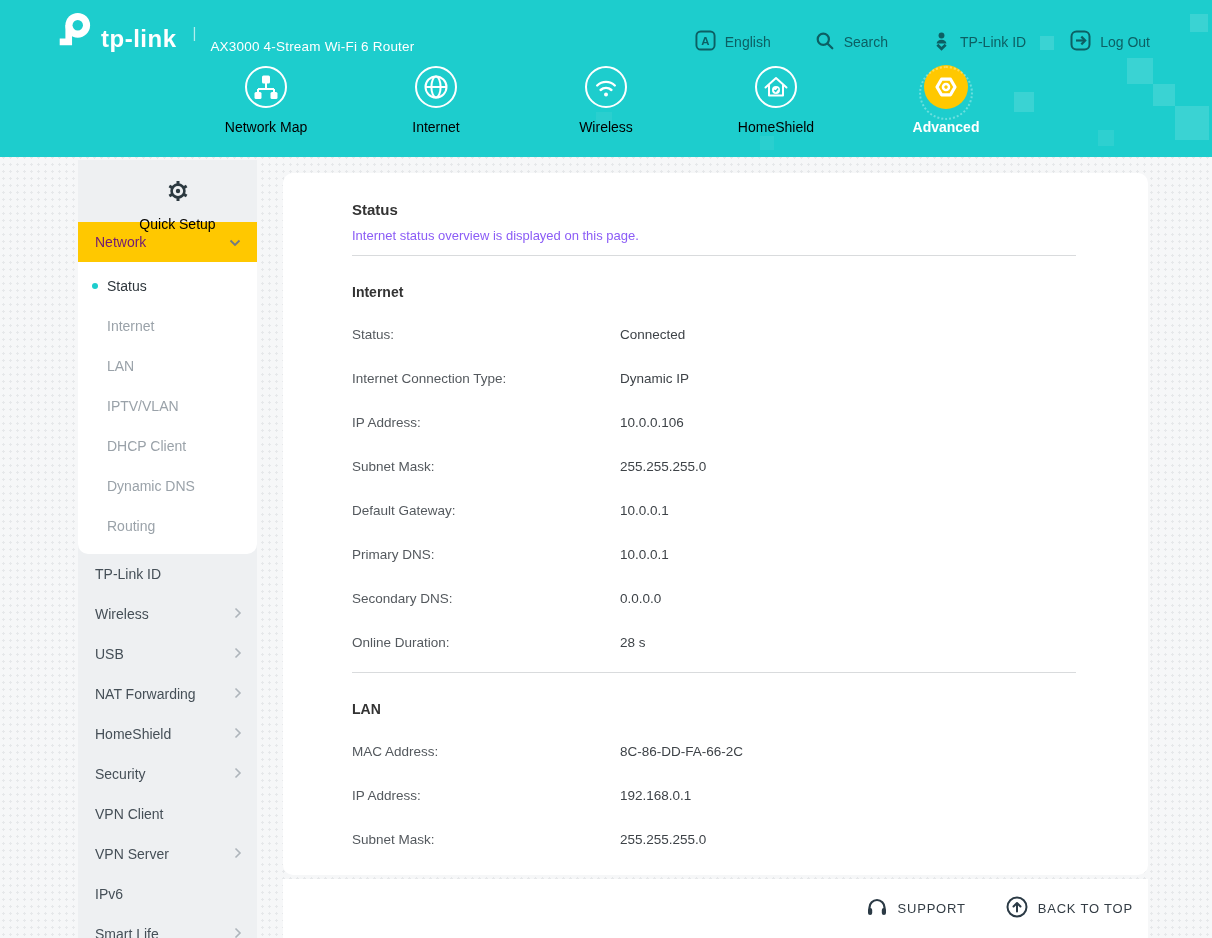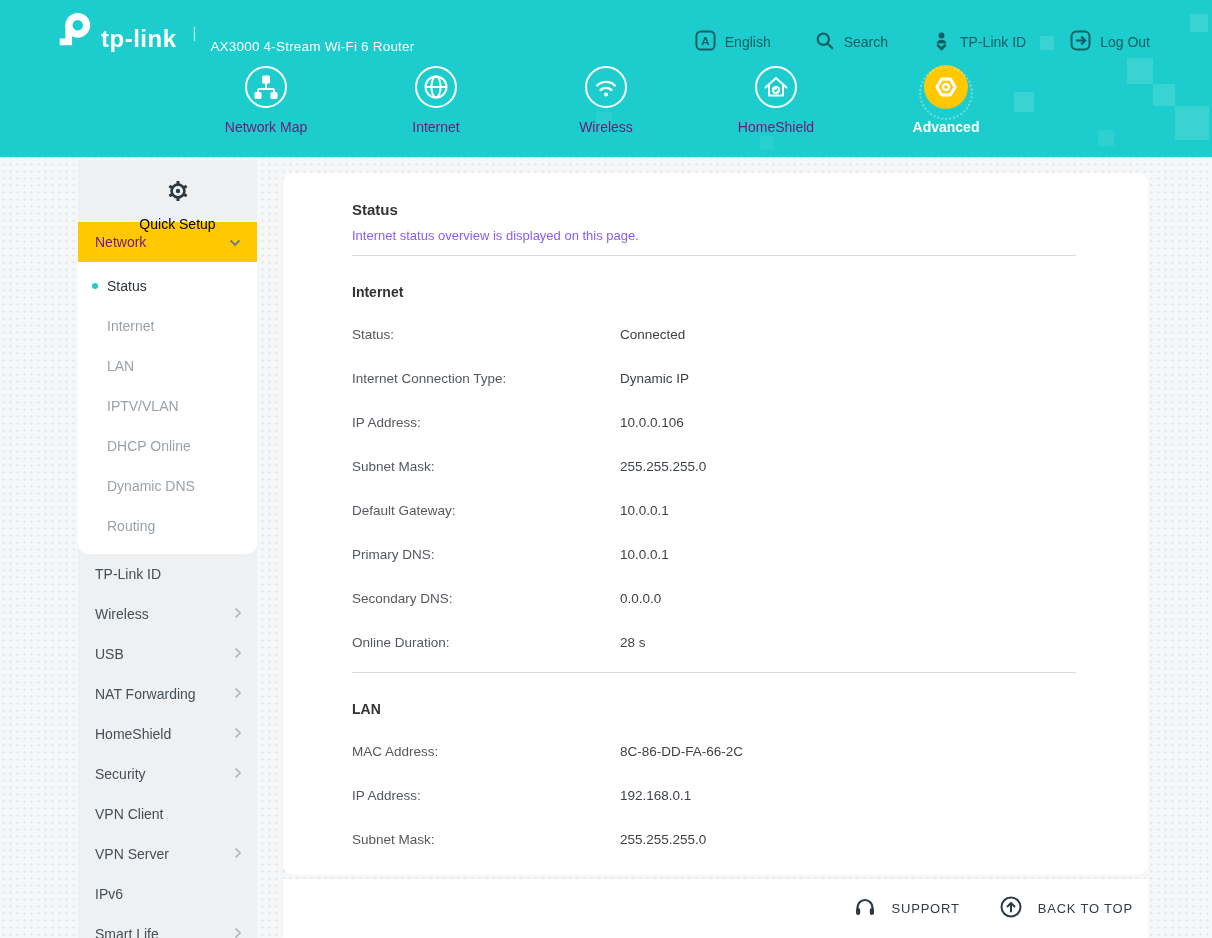--- a/index.html
+++ b/index.html
@@ -18,21 +18,21 @@
   .brand { display:flex; align-items:flex-end; gap:7px; cursor:pointer; }
   .brand-word { color:#fff; font-size:24px; font-weight:bold; letter-spacing:0.5px; line-height:1; padding-bottom:3px; }
   .brand-sep { color:rgba(255,255,255,0.65); font-size:15px; margin:0 14px 0 16px; align-self:center; }
   .model-name { color:#fff; font-size:13.5px; letter-spacing:0.2px; }
   .top-links { margin-left:auto; display:flex; align-items:center; gap:44px; }
   .top-link { display:flex; align-items:center; gap:9px; color:#0c5f63; font-size:14px; cursor:pointer; }
   
   .topbar-nav { position:relative; display:flex; justify-content:center; margin-top:10px; z-index:3; }
   .nav-item { width:170px; display:flex; flex-direction:column; align-items:center; cursor:pointer; }
   .nav-icon-wrap { position:relative; width:46px; height:46px; display:flex; align-items:center; justify-content:center; }
-  .nav-label { margin-top:9px; font-size:14px; color:#701a75; }
+  .nav-label { margin-top:9px; font-size:14px; color:#000000; }
   .nav-item.active .nav-label { font-weight:bold; color:#fff; }
   .halo { position:absolute; left:-4px; top:2px; width:54px; height:54px; border-radius:50%; border:2px dotted rgba(255,255,255,0.35); }
   
   .sidebar { position:absolute; left:78px; top:160px; width:179px; height:778px; background:#eef0f2; z-index:1; }
   .quick-setup { height:62px; padding:20px 0 0 20px; display:flex; align-items:center; gap:11px; font-size:14px; color:#000000; cursor:pointer;flex-direction:column; }
   .network-head { height:40px; background:#ffc800; display:flex; align-items:center; justify-content:space-between; padding:0 16px 0 17px; font-size:14px; color:#701a75; cursor:pointer; }
   .submenu { background:#fff; border-radius:0 0 10px 10px; padding:4px 0 8px; }
   .sub-item { position:relative; height:40px; display:flex; align-items:center; padding-left:29px; font-size:14px; color:#9aa2a9; cursor:pointer; }
   .sub-item.active { color:#2e363c; }
   .bullet { position:absolute; left:14px; top:17px; width:6px; height:6px; border-radius:50%; background:#1dcdcd; }
@@ -43,21 +43,21 @@
   .card-sub { margin-top:10px; font-size:13px; color:#8b5cf6; }
   .hr { border:none; border-top:1px solid #d9dbdd; margin-top:12px; }
   .hr2 { border:none; border-top:1px solid #d9dbdd; margin-top:8px; }
   .section-heading { margin-top:28px; font-size:14px; font-weight:bold; color:#333; }
   .rows { margin-top:12px; }
   .info-row { height:44px; display:flex; align-items:center; font-size:13.5px;gap:45px; }
   .info-row .lbl { width:223px; color:#54595e; }
   .info-row .val { color:#3e4348; }
   
   .footerbar { position:absolute; left:283px; top:879px; width:865px; height:59px; background:#fff; display:flex; align-items:center; justify-content:flex-end; gap:40px; padding-right:15px; z-index:1; }
-  .foot-btn { display:flex; align-items:center; gap:16px; font-size:13px; letter-spacing:0.8px; color:#333c44; cursor:pointer; }
+  .foot-btn { display:flex; align-items:center; gap:10px; font-size:13px; letter-spacing:0.8px; color:#333c44; cursor:pointer; }
 </style>
 </head>
 <body>
 
 <div class="page">
 
   <header class="topbar">
 
     <div class="decor" style="left:1127px;top:58px;width:26px;height:26px;"></div>
     <div class="decor" style="left:1153px;top:84px;width:22px;height:22px;"></div>
@@ -241,21 +241,21 @@
       <div class="sub-item">
         <span>Internet</span>
       </div>
       <div class="sub-item">
         <span>LAN</span>
       </div>
       <div class="sub-item">
         <span>IPTV/VLAN</span>
       </div>
       <div class="sub-item">
-        <span>DHCP Online</span>
+        <span>DHCP Client</span>
       </div>
       <div class="sub-item">
         <span>Dynamic DNS</span>
       </div>
       <div class="sub-item">
         <span>Routing</span>
       </div>
     </div>
 
     <div class="side-item">

